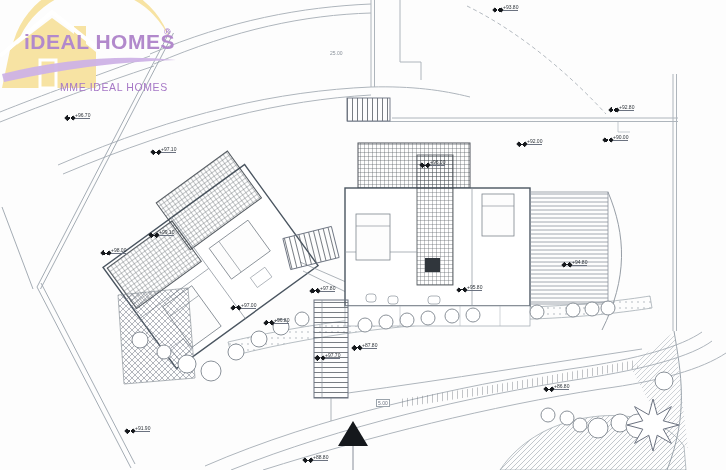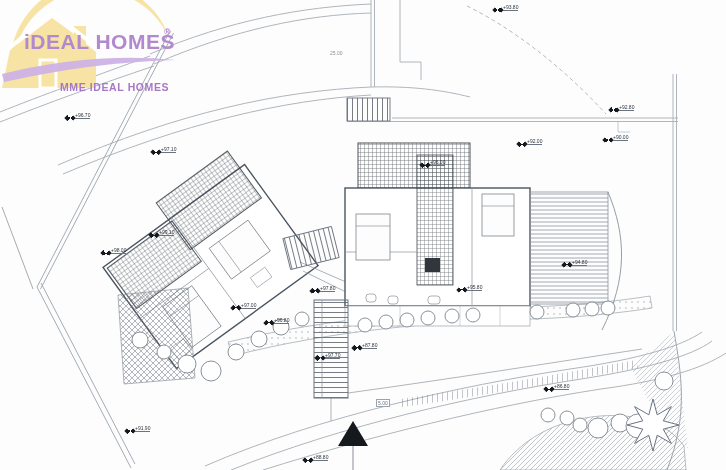--- a/index.html
+++ b/index.html
@@ -10,21 +10,21 @@
   svg.plan{position:absolute;left:0;top:0;filter:blur(.3px);}
   
   .logo{position:absolute;left:0;top:0;width:190px;height:100px;z-index:4;}
   .logo svg{position:absolute;left:0;top:0;}
   .brand{
     position:absolute;left:24px;top:30px;font-size:21px;font-weight:800;
     letter-spacing:.5px;color:#b289cc;white-space:nowrap;z-index:2;
   }
   .rmark{position:absolute;left:164px;top:27px;font-size:9px;font-weight:700;color:#b289cc;z-index:2;}
   .subtitle{
-    position:absolute;left:60px;top:81px;font-size:10.5px;font-weight:700;
+    position:absolute;left:60px;top:81px;font-size:10.5px;font-weight:400;
     letter-spacing:.6px;color:#a678c6;white-space:nowrap;z-index:2;
   }
   
   .marker{position:absolute;display:flex;align-items:flex-start;gap:1px;z-index:3;}
   .bowtie{
     width:8px;height:8px;flex:0 0 auto;transform:rotate(45deg);
     background:conic-gradient(from 0deg,#15181c 0 90deg,transparent 90deg 180deg,#15181c 180deg 270deg,transparent 270deg 360deg);
   }
   .mlabel{
     font-size:5px;line-height:6px;color:#30363c;white-space:nowrap;

